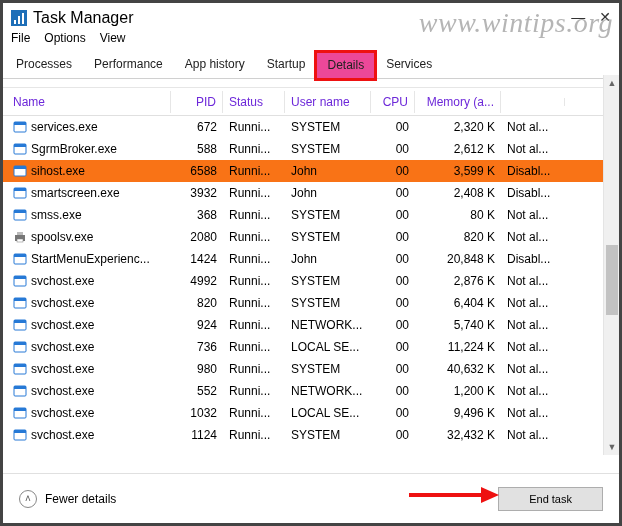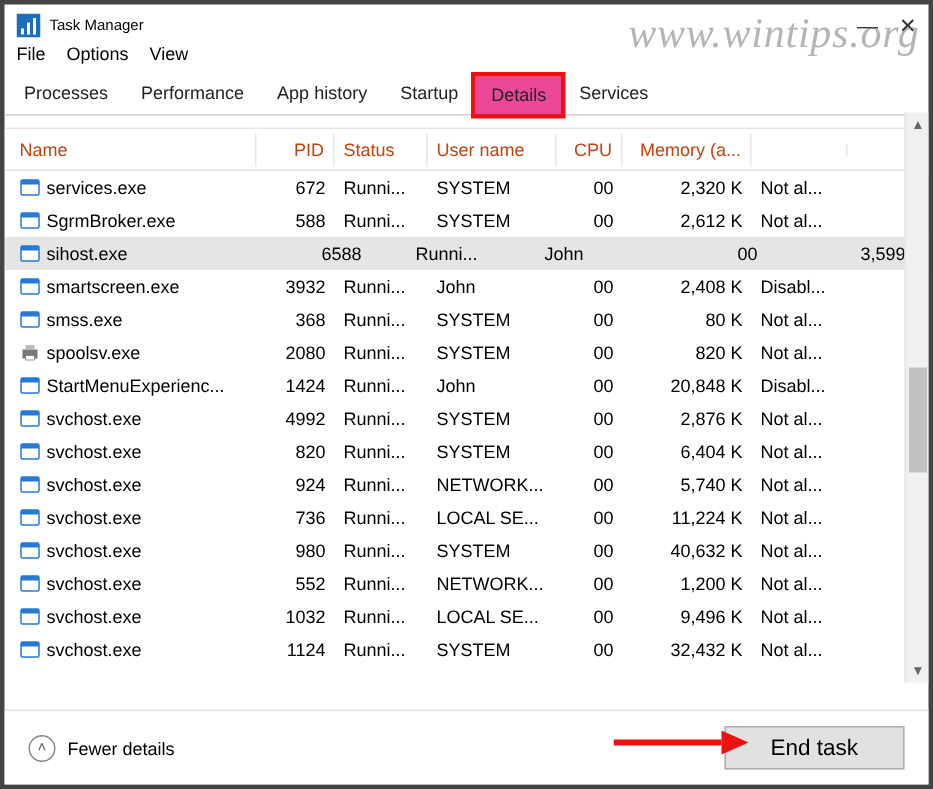--- a/index.html
+++ b/index.html
@@ -30,21 +30,21 @@
     display: flex;
     align-items: center;
     padding: 6px 8px 2px 8px;
     position: relative;
   }
   .titlebar .app-icon {
     width: 16px; height: 16px;
     margin-right: 6px;
   }
   .titlebar .title {
-    font-size: 10px;
+    font-size: 16px;
   }
   .winbtns {
     position: absolute;
     right: 8px; top: 6px;
     display: flex;
     gap: 14px;
     font-size: 14px;
     color: #333;
   }
   .winbtns span { cursor: pointer; }
@@ -89,40 +89,39 @@
     display: grid;
     grid-template-columns: 164px 52px 62px 86px 44px 86px 64px 14px;
     align-items: center;
     height: 22px;
     padding-left: 4px;
   }
   .grid-header {
     height: 28px;
     border-bottom: 1px solid #e0e0e0;
     font-weight: 400;
-    color: #c2410c;
+    color: #6d28d9;
     background: #fff;
   }
   .grid-header .cell {
     border-right: 1px solid #e6e6e6;
     padding: 4px 6px;
     white-space: nowrap;
     overflow: hidden;
   }
   .grid-body {
     max-height: 340px;
     overflow: hidden;
     position: relative;
   }
   .grid-row {
     border-bottom: 0;
   }
   .grid-row.selected {
-    background: #e5e5e5;
-    gap: 24px;
+    background: #f97316;
   }
   .grid-row .cell {
     padding: 0 6px;
     white-space: nowrap;
     overflow: hidden;
     text-overflow: ellipsis;
   }
   .cell.right { text-align: right; }
   .process-icon {
     width: 14px; height: 14px;
@@ -178,21 +177,21 @@
     display:flex;align-items:center;justify-content:center;
     font-size:10px;color:#555;
   }
   .endtask {
     margin-left: auto;
     padding: 5px 30px;
     border: 1px solid #adadad;
     background: #e1e1e1;
     cursor: pointer;
     font-family: inherit;
-    font-size: 15px;
+    font-size: 11px;
   }
   .arrow-callout {
     position: absolute;
     right: 120px;
     bottom: 18px;
     pointer-events: none;
   }
 </style>
 </head>
 <body>

